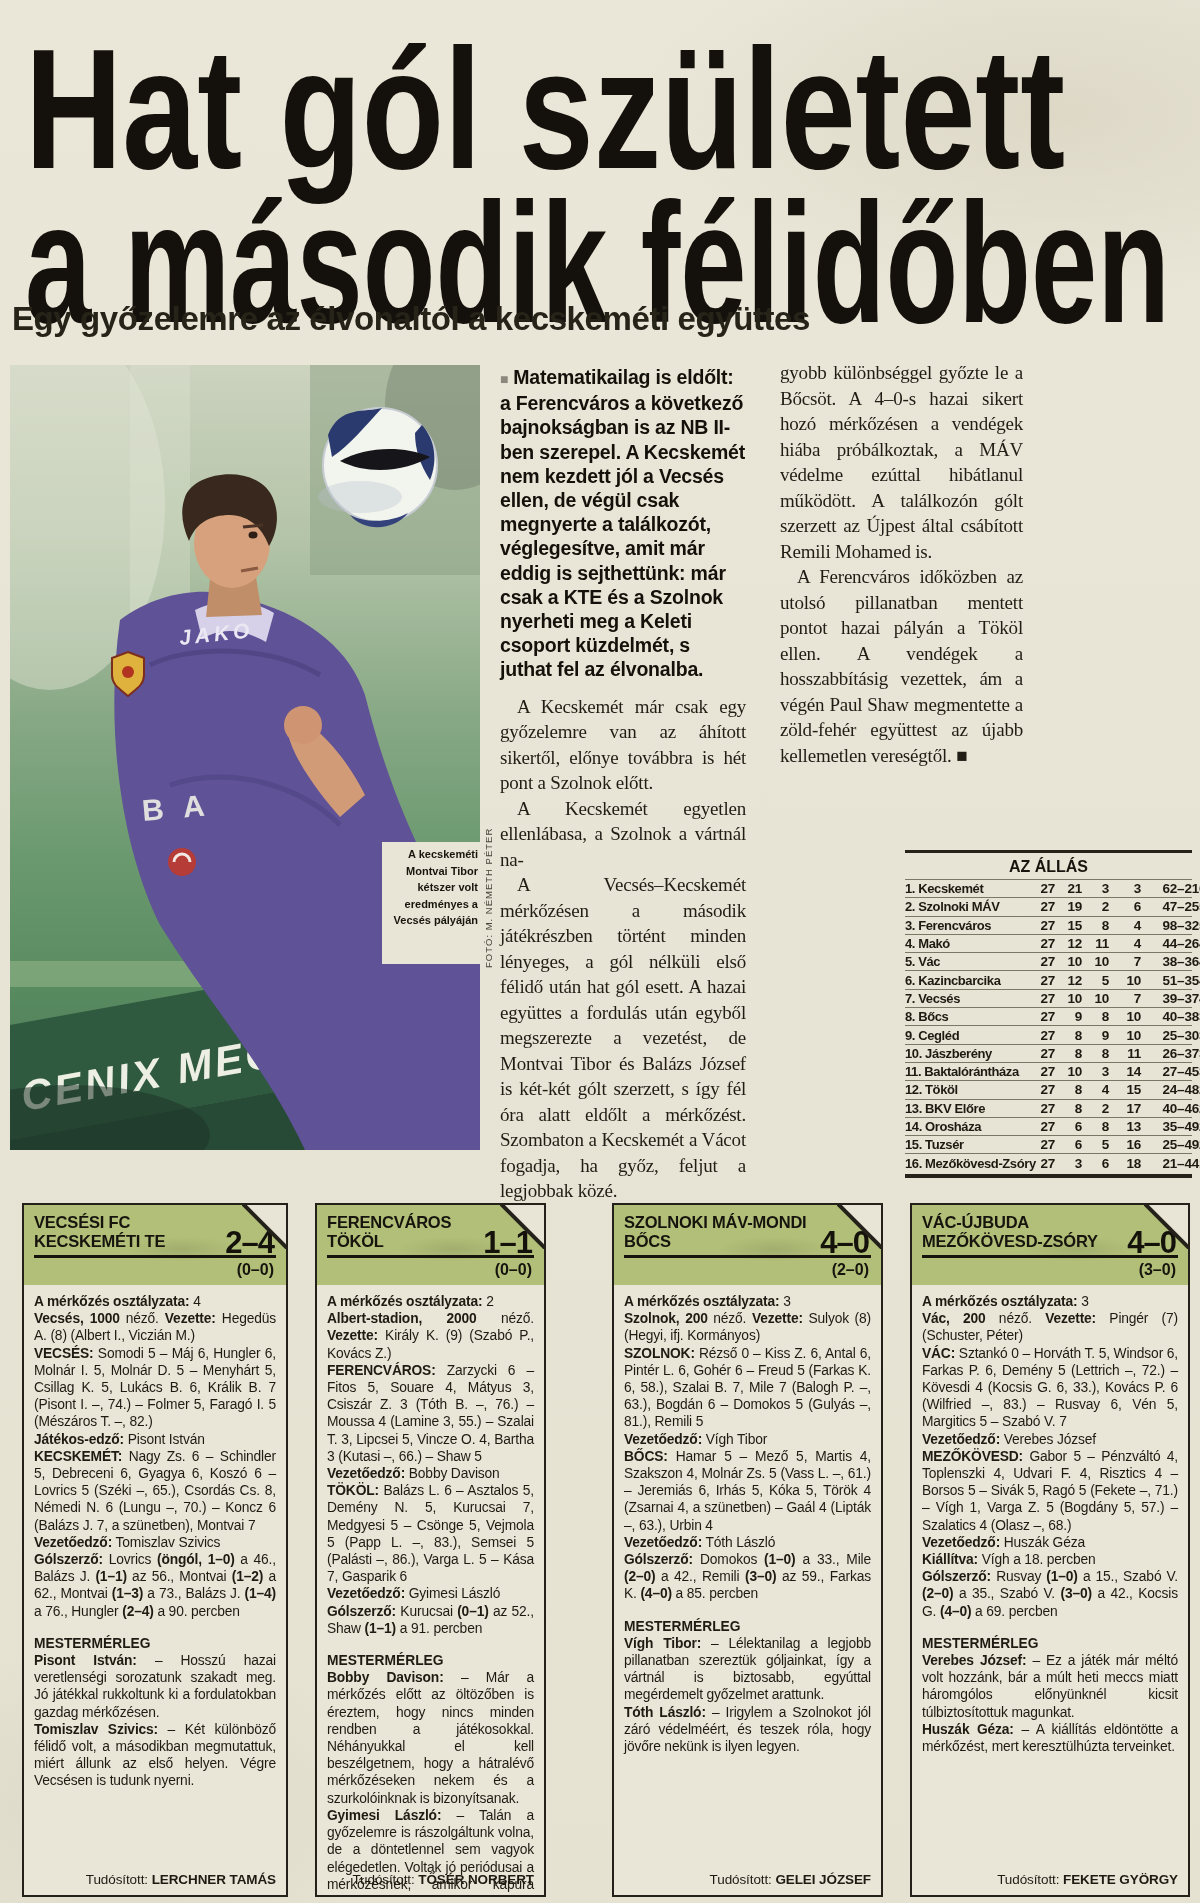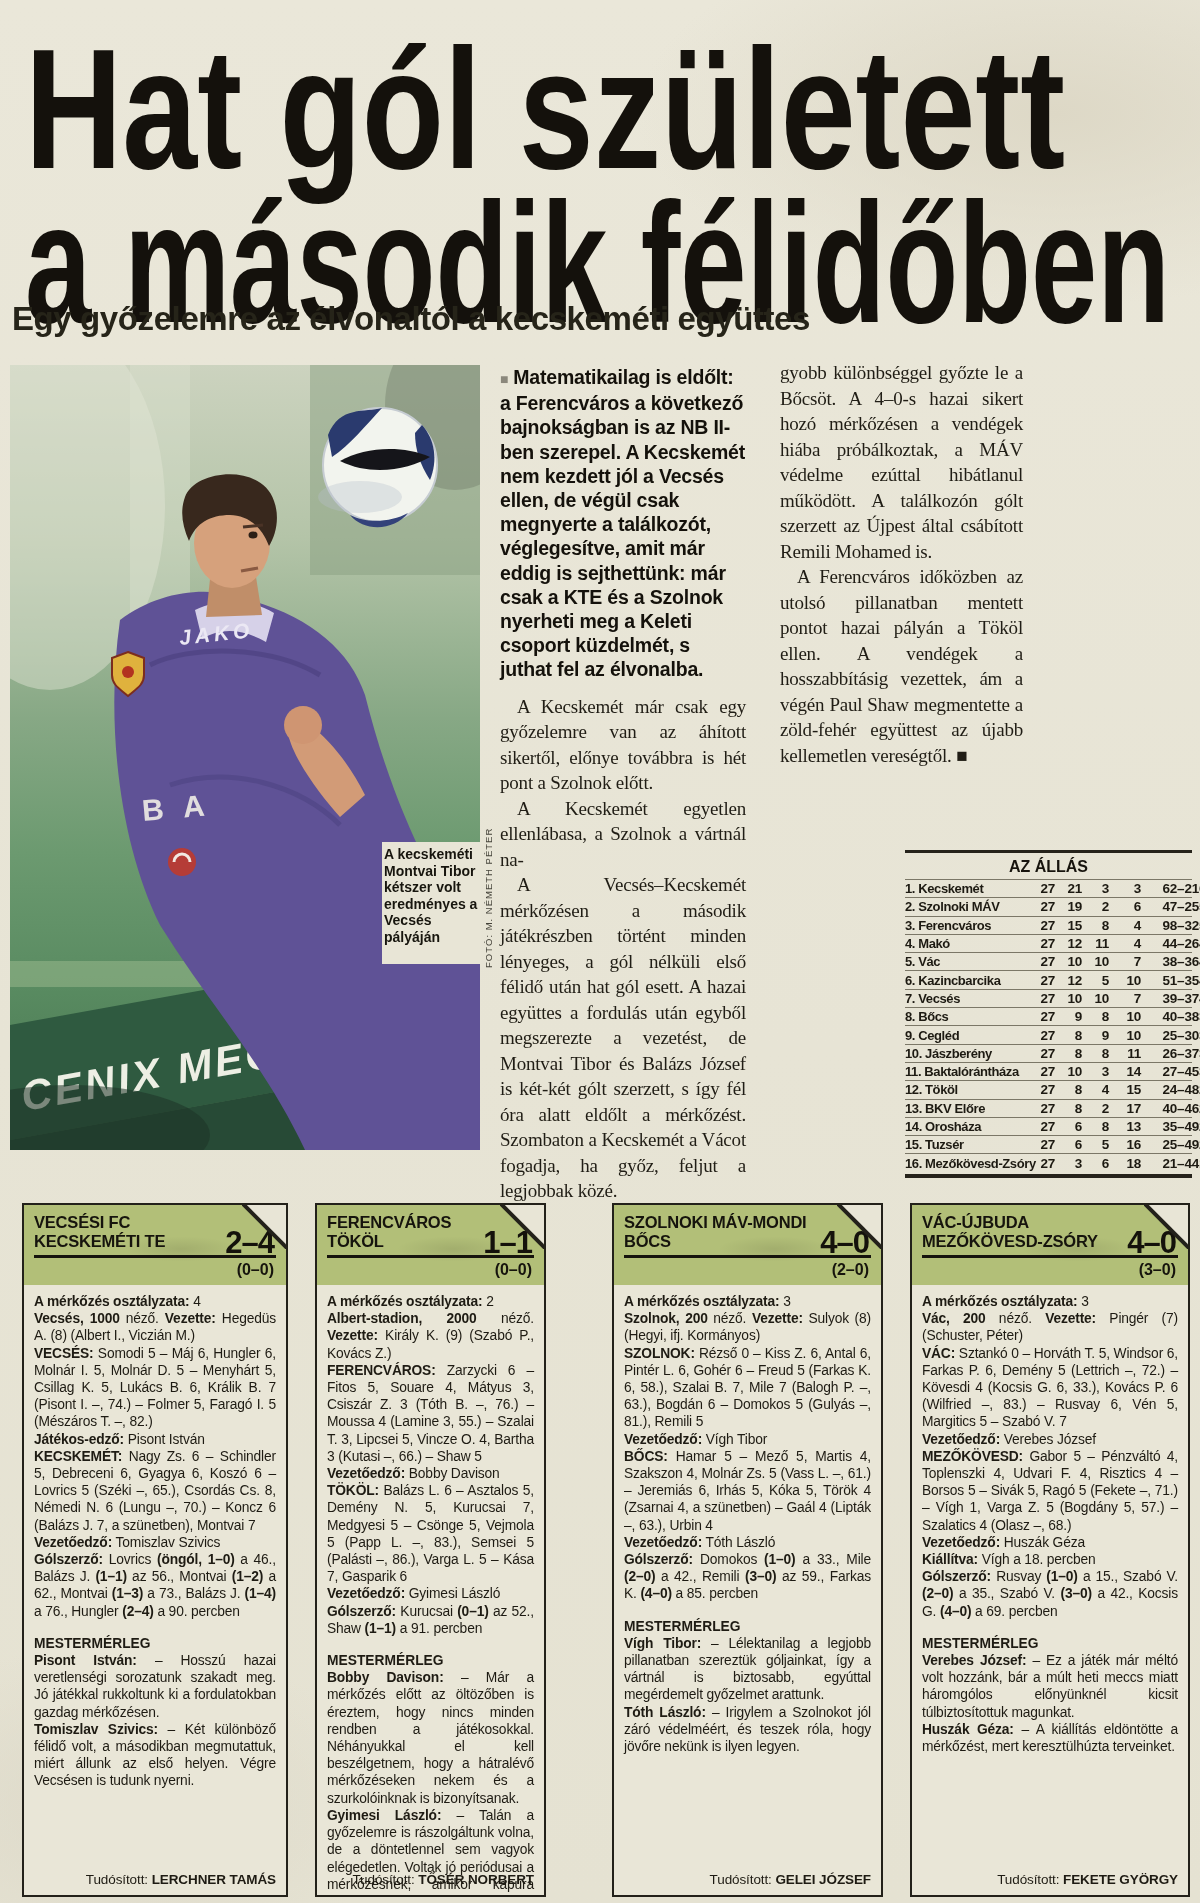--- a/index.html
+++ b/index.html
@@ -12,21 +12,21 @@
       linear-gradient(#eae7d9, #e7e4d5 55%, #e5e2d2);
     color:#1c1a13;
   }
   
   .headline-svg{position:absolute;left:0;top:8px;}
   .hl{font-family:"Liberation Sans",sans-serif;font-weight:bold;fill:#14110c;}
   .subhead{position:absolute;left:12px;top:300px;font-size:33px;letter-spacing:-0.4px;color:#262419;white-space:nowrap;font-weight:bold;}
   
   .photo{position:absolute;left:10px;top:365px;width:470px;height:785px;overflow:hidden;}
   .caption{position:absolute;left:382px;top:842px;width:99px;height:122px;background:#e8e5d6;
-    font-weight:bold;font-size:14px;line-height:16.5px;text-align:left;padding:4px 3px 0 2px;box-sizing:border-box;color:#17150e;}
+    font-weight:bold;font-size:11px;line-height:16.5px;text-align:right;padding:4px 3px 0 2px;box-sizing:border-box;color:#17150e;}
   .credit{position:absolute;left:483px;top:968px;transform:rotate(-90deg);transform-origin:0 0;
     font-size:9.5px;letter-spacing:1px;color:#45433a;white-space:nowrap;}
   
   .colA{position:absolute;left:500px;top:365px;width:246px;}
   .colB{position:absolute;left:757px;top:360px;width:243px;margin-left:23px;}
   .lead{font:bold 19.5px/24.2px "Liberation Sans",sans-serif;letter-spacing:-0.2px;color:#14110b;margin:0 0 12px 0;text-align:left;}
   .bullet{color:#8b887c;font-size:14px;margin-right:5px;}
   .body-p{font-family:"Liberation Serif",serif;font-size:19px;line-height:25.5px;letter-spacing:-0.2px;
     text-align:justify;margin:0;color:#201d15;}
   .ind{text-indent:17px;}

